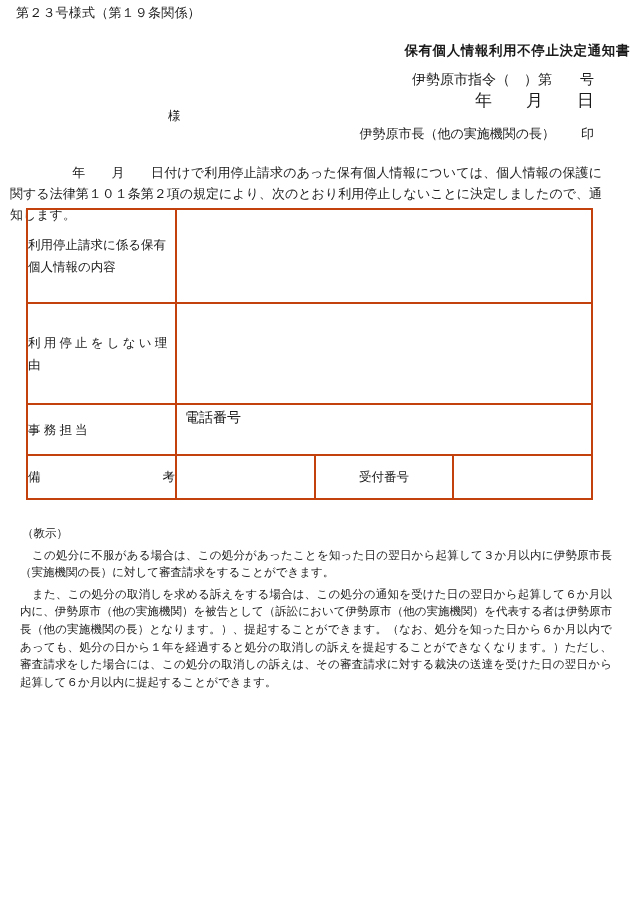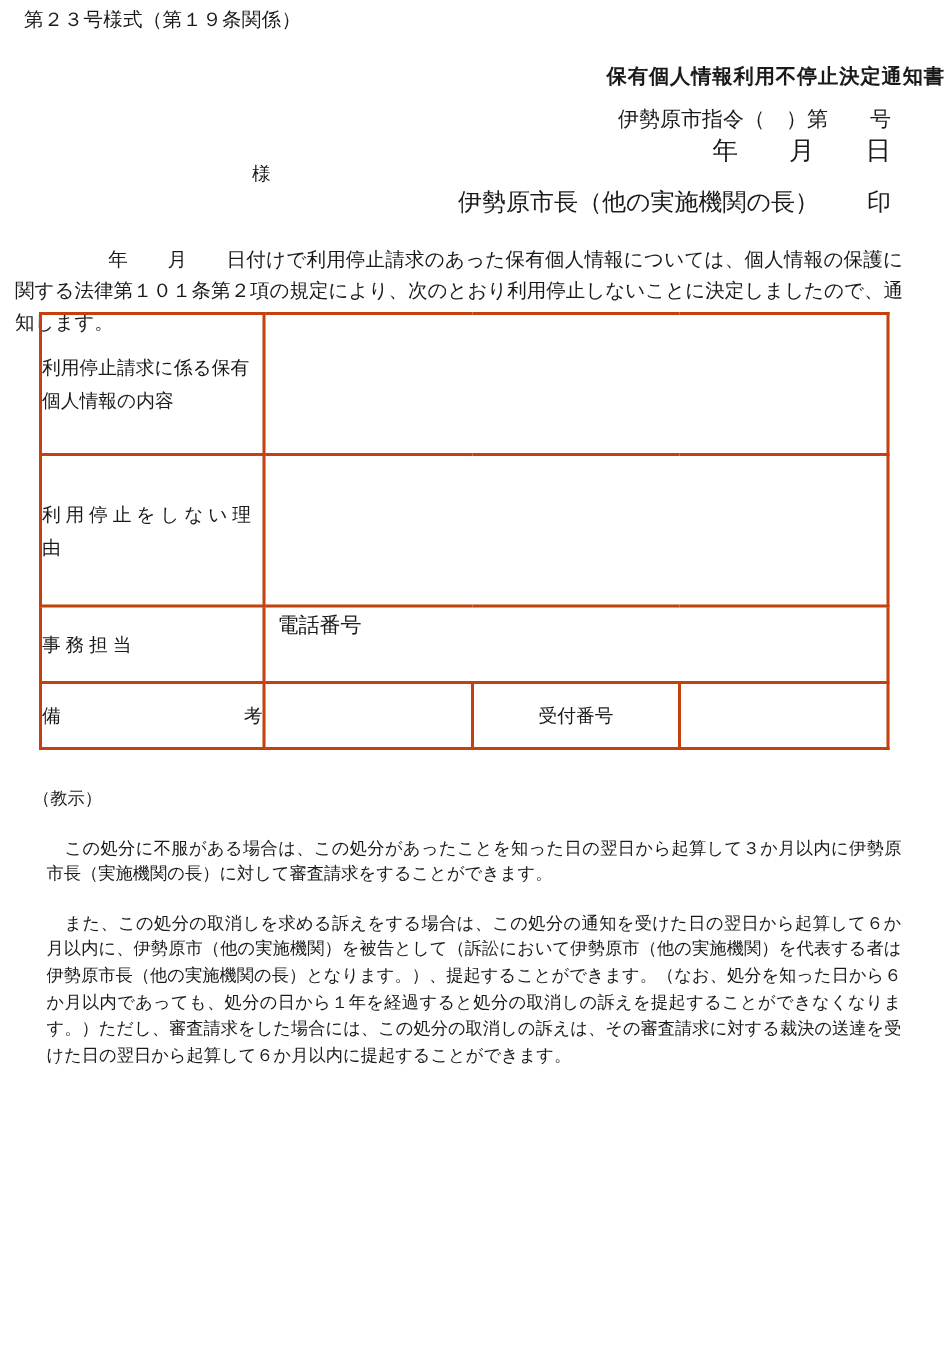--- a/index.html
+++ b/index.html
@@ -60,21 +60,21 @@
   .addressee {
     position: absolute;
     left: 168px;
     top: 108px;
     font-size: 12.5px;
   }
   .issuer {
     position: absolute;
     right: 36px;
     top: 125px;
-    font-size: 16px;
+    font-size: 13px;
     white-space: nowrap;
   }
 
   
   .body-para {
     position: absolute;
     left: 10px;
     top: 162px;
     width: 592px;
     font-size: 13px;
@@ -148,21 +148,21 @@
     line-height: 17.6px;
     text-align: justify;
     text-justify: inter-ideograph;
   }
   .instruction .heading {
     display: block;
     margin-bottom: 0;
     text-indent: 6px;
   }
   .instruction p {
-    margin: 15px;
+    margin: 4px;
     text-indent: 12px;
   }
 </style>
 </head>
 <body>
 
 <div class="page">
 
   <div class="form-no">第２３号様式（第１９条関係）</div>
 

